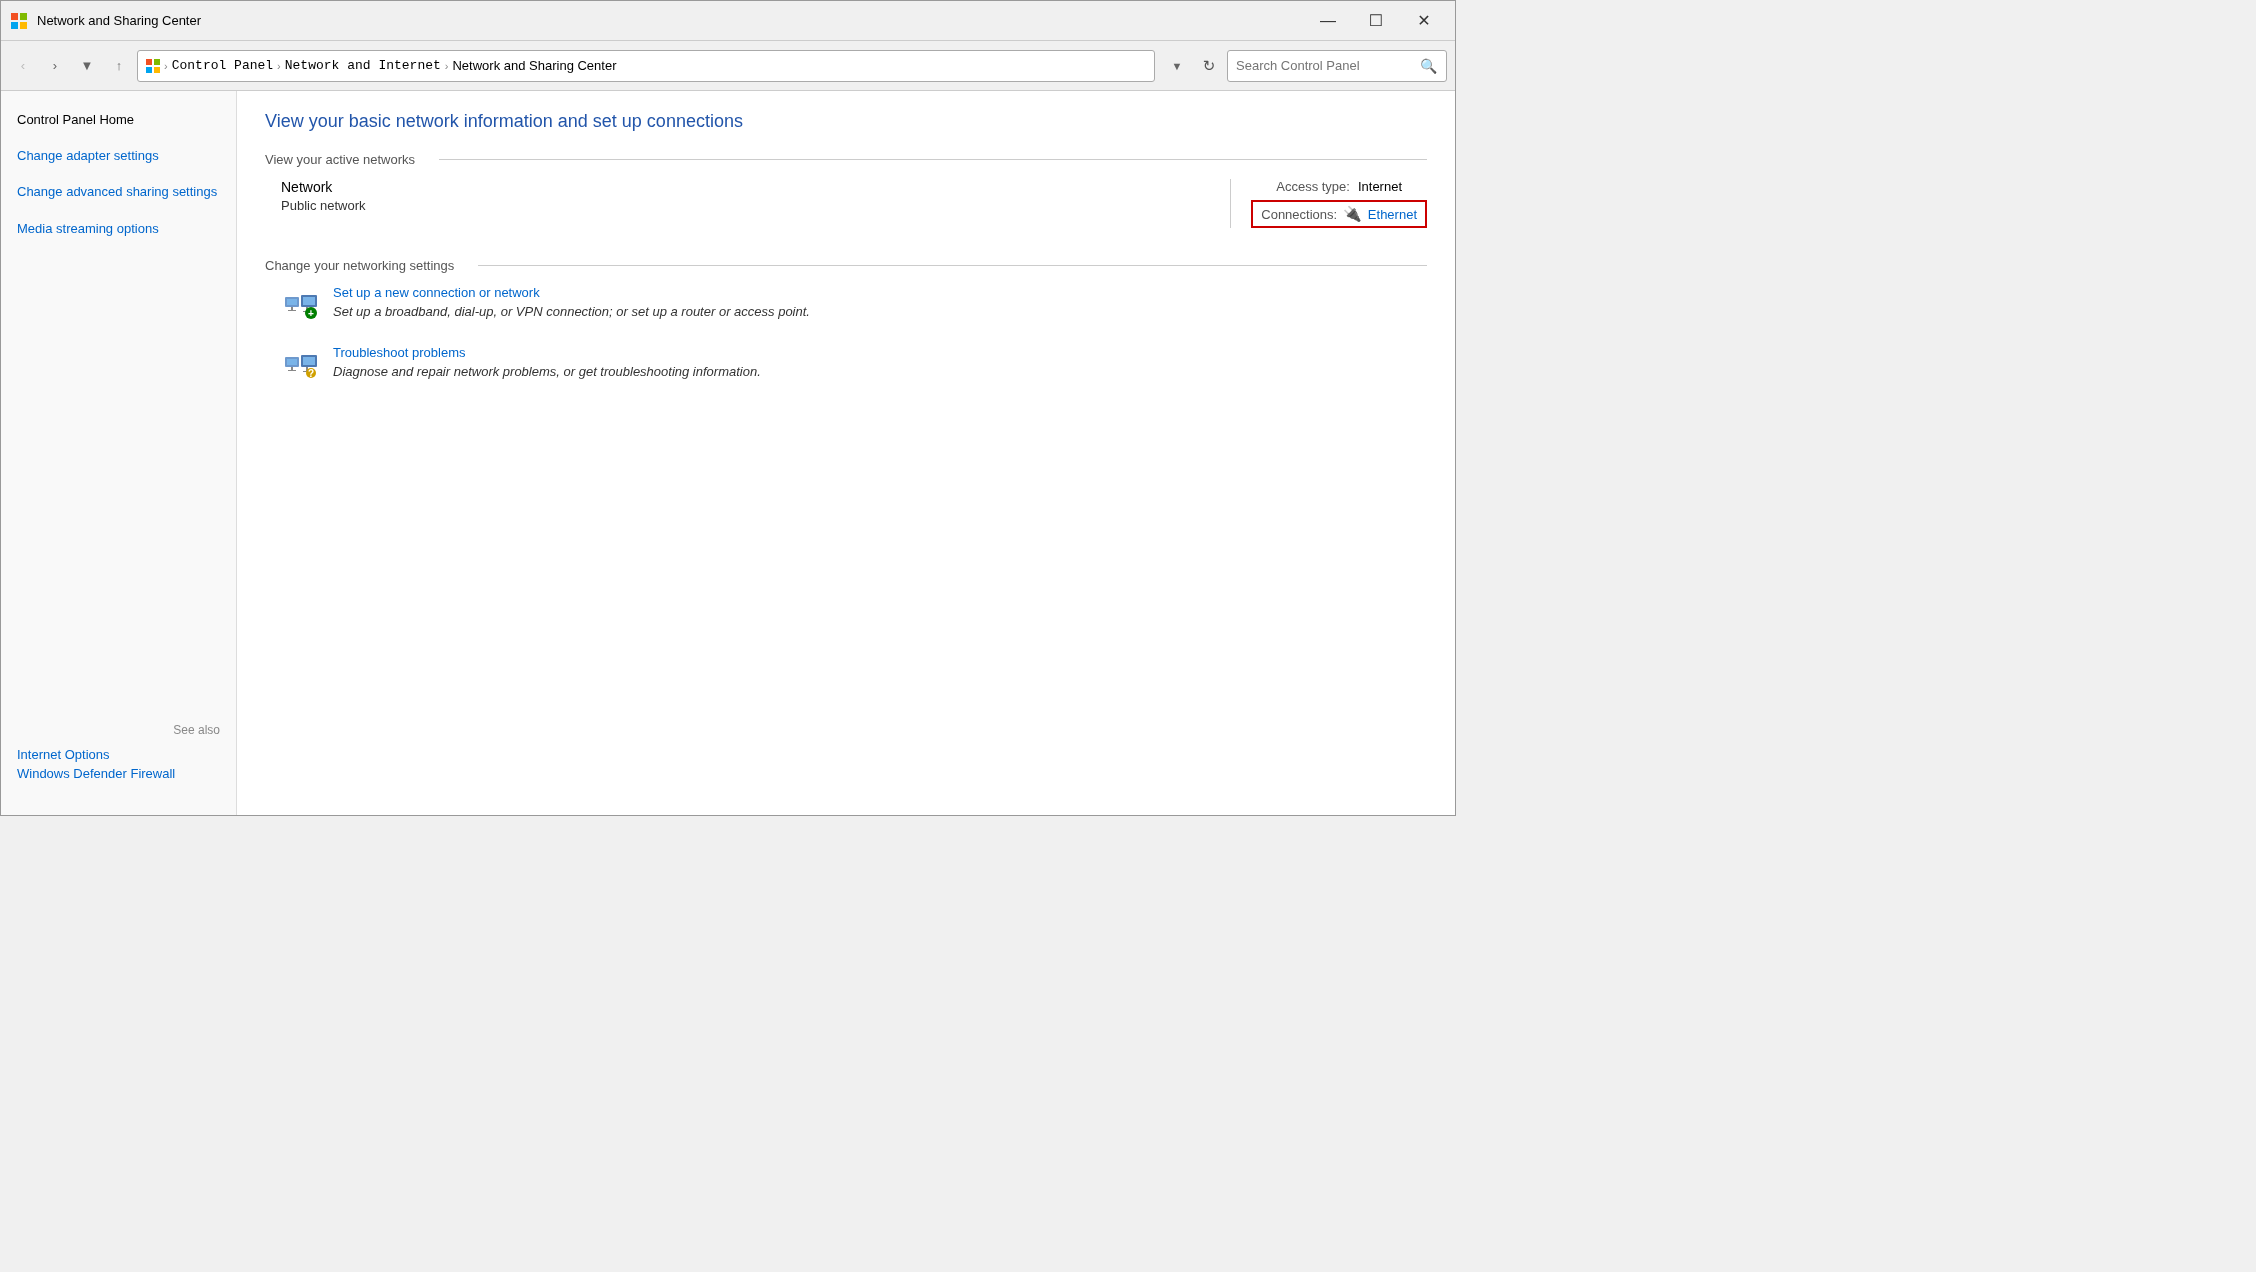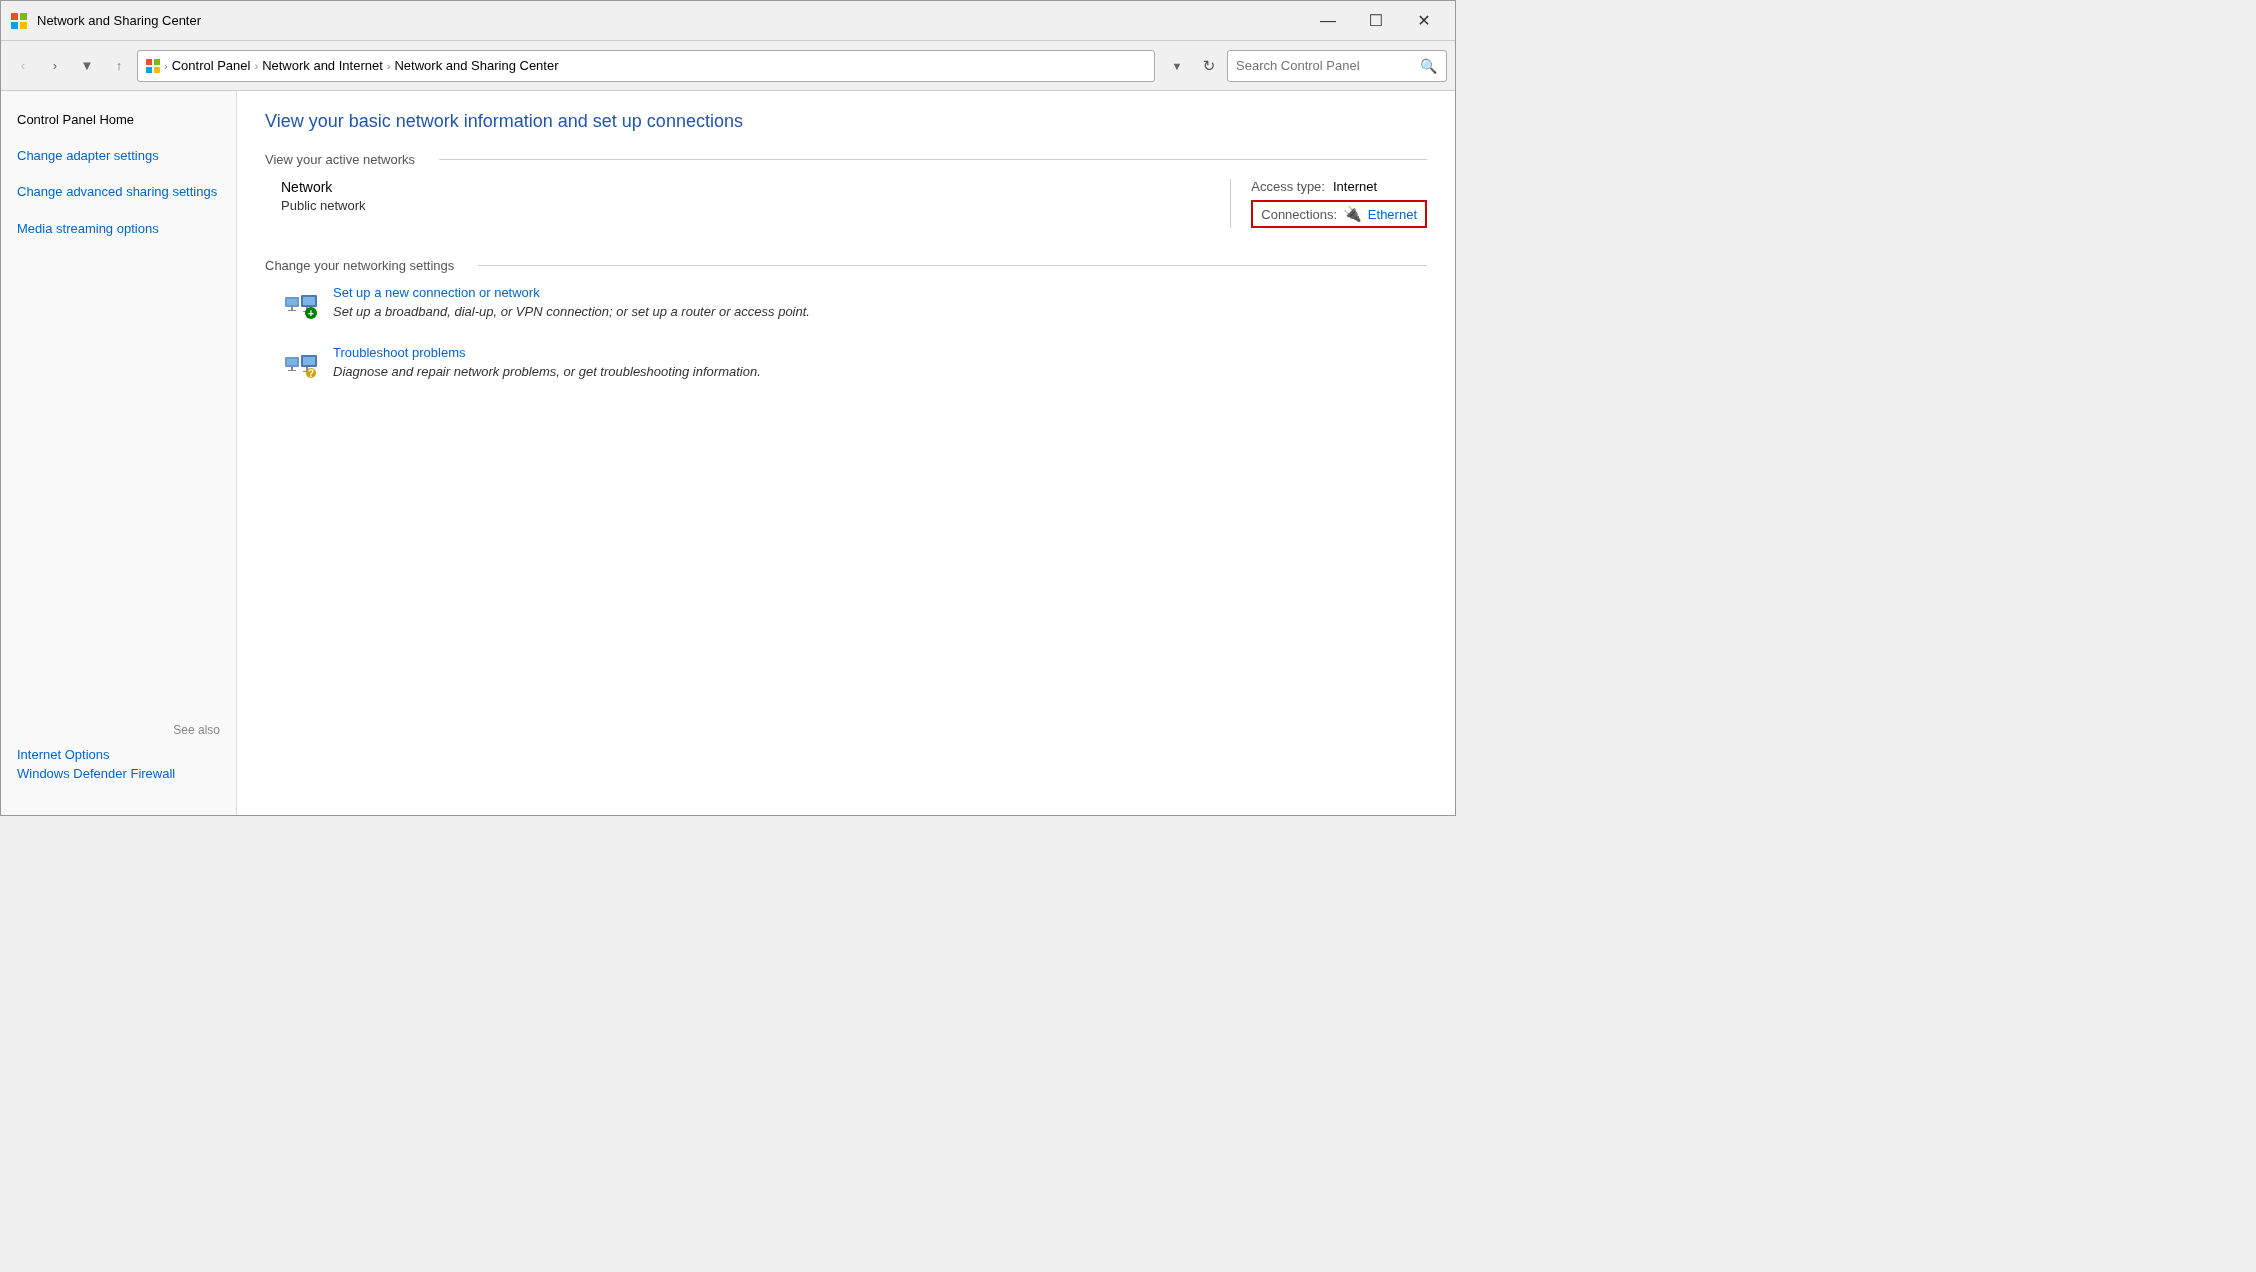--- a/index.html
+++ b/index.html
@@ -93,20 +93,21 @@
       gap: 4px;
       font-size: 13px;
     }
     .breadcrumb-sep {
       color: #888;
       font-size: 11px;
     }
     .breadcrumb-item {
       color: #000;
       cursor: pointer;
+      font-family: Liberation Mono, monospace;
     }
     .breadcrumb-current { color: #000; font-weight: normal; }
     .bc-dropdown {
       width: 28px;
       height: 28px;
       border: none;
       background: transparent;
       cursor: pointer;
       display: flex;
       align-items: center;
@@ -243,20 +244,21 @@
       padding-left: 20px;
       display: flex;
       flex-direction: column;
       gap: 6px;
     }
     .access-row {
       display: flex;
       align-items: center;
       gap: 8px;
       font-size: 13px;
+      justify-content: center;
     }
     .access-label { color: #555; }
     .access-value { color: #000; }
     .connections-row {
       display: flex;
       align-items: center;
       gap: 6px;
       font-size: 13px;
       border: 2px solid #cc0000;
       padding: 3px 8px;

